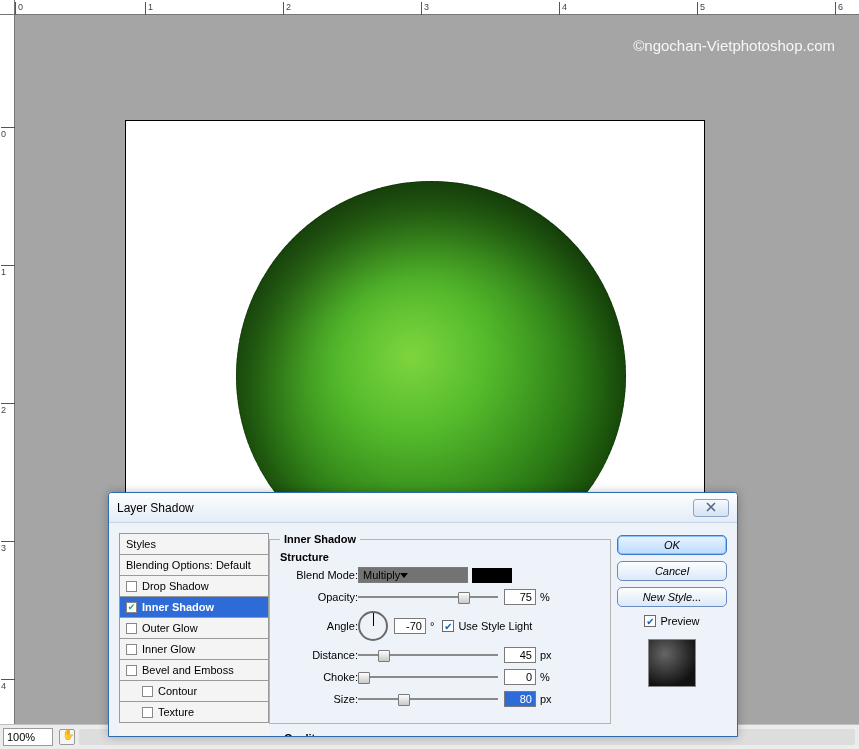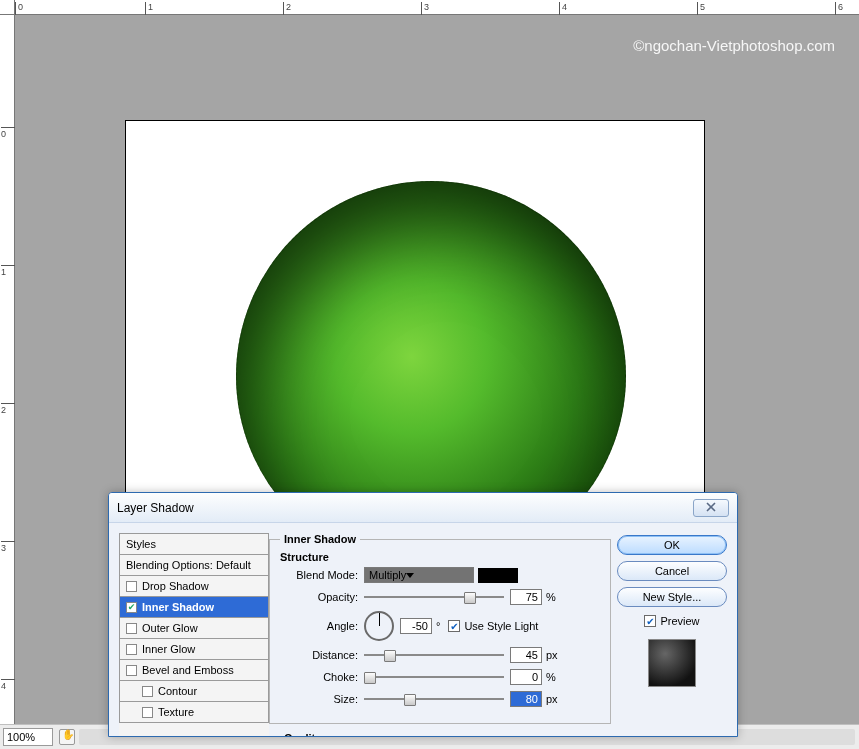--- a/index.html
+++ b/index.html
@@ -42,36 +42,36 @@
   .style-list .row { border:1px solid #9a9a9a; border-top:none; padding:4px 6px; display:flex; align-items:center; gap:5px; background:#f4f4f4;}
   .style-list .row.selected { background:#2e6bd6; color:#fff; }
   .style-list .row.indent { padding-left:22px;}
   .chk { width:11px;height:11px;border:1px solid #888;background:#fff;display:inline-flex;align-items:center;justify-content:center;font-size:9px;color:#2a6;}
 
   .settings { flex:1; padding-right:6px;}
   fieldset { border:1px solid #b5b5b5; padding:6px 10px 10px 10px; margin-bottom:8px;}
   legend { font-weight:bold; font-size:11px; padding:0 4px;}
   .section-label { font-weight:bold; font-size:11px; margin-bottom:4px; display:block;}
   .form-row { display:flex; align-items:center; margin-bottom:6px; }
-  .form-row label { width:78px; text-align:right; margin-right:6px;}
+  .form-row label { width:78px; text-align:right; }
   .dropdown { border:1px solid #7a7a7a; background:#737373; padding:1px 4px; width:110px; display:inline-flex; align-items:center; justify-content:flex-start;}
   .arrow { width:0;height:0;border-left:4px solid transparent;border-right:4px solid transparent;border-top:5px solid #000;}
   .swatch { width:40px;height:15px;background:#000;border:1px solid #000;margin-left:4px;}
   .slider { position:relative; width:140px; height:14px; display:inline-block; margin-right:6px;}
   .slider .track{ position:absolute; top:6px; left:0; right:0; height:2px; background:#8a8a8a;}
   .slider .thumb{ position:absolute; top:2px; width:12px; height:12px; background:linear-gradient(#fdfdfd,#c9c9c9); border:1px solid #7a7a7a; border-radius:1px;}
   .numbox { width:32px; border:1px solid #7a7a7a; background:#fff; padding:1px 3px; text-align:right; display:inline-block;}
   .numbox.sel { background:#2e6bd6; color:#fff;}
   .unit { margin-left:4px;}
   .angle-dial { width:30px;height:30px;border:2px solid #6a6a6a;border-radius:50%;position:relative;margin-right:6px;}
   .angle-dial .needle{ position:absolute; left:50%; top:50%; width:1px; height:13px; background:#000; transform-origin:top center; transform:rotate(180deg);}
   .checkbox { width:12px;height:12px;border:1px solid #6a6a6a;background:#fff;margin-right:4px;display:inline-flex;align-items:center;justify-content:center;color:#1060c0;font-size:10px;}
 
   .right-col { width:110px; display:flex; flex-direction:column; gap:6px; padding-top:2px;}
-  .btn { border:1px solid #6a8bbf; border-radius:10px; padding:3px 0; text-align:center; background:linear-gradient(#fdfeff,#dbe8f8); }
+  .btn { border:1px solid #6a8bbf; border-radius:5px; padding:3px 0; text-align:center; background:linear-gradient(#fdfeff,#dbe8f8);font-style:italic; }
   .btn.primary { background:linear-gradient(#e8f3ff,#bcdcff); border:1px solid #3a78c9; box-shadow:0 0 0 1px #8ec0f5 inset;}
   .preview-row { display:flex; align-items:center; margin-top:2px; justify-content:center;}
   .preview-swatch { width:48px;height:48px;background:radial-gradient(circle at 35% 30%,#666,#121212 75%);border:1px solid #888;margin:6px auto 0 auto;}
 </style>
 </head>
 <body>
 
 <div class="ruler-corner"></div>
 <div class="ruler-h">
   <span class="tick" style="left:0px">0</span>
@@ -175,21 +175,21 @@
             </span>
           <span class="numbox">75</span>
           <span class="unit">%</span>
         </div>
 
         <div class="form-row">
           <label>Angle:</label>
           <span class="angle-dial">
               <span class="needle"></span>
             </span>
-          <span class="numbox">-50</span>
+          <span class="numbox">-70</span>
           <span class="unit">°</span>
           <span class="checkbox" style="margin-left:8px">✔</span>
           <span>Use Style Light</span>
         </div>
 
         <div class="form-row">
           <label>Distance:</label>
           <span class="slider">
               <span class="track"></span>
               <span class="thumb" style="left:20px"></span>

